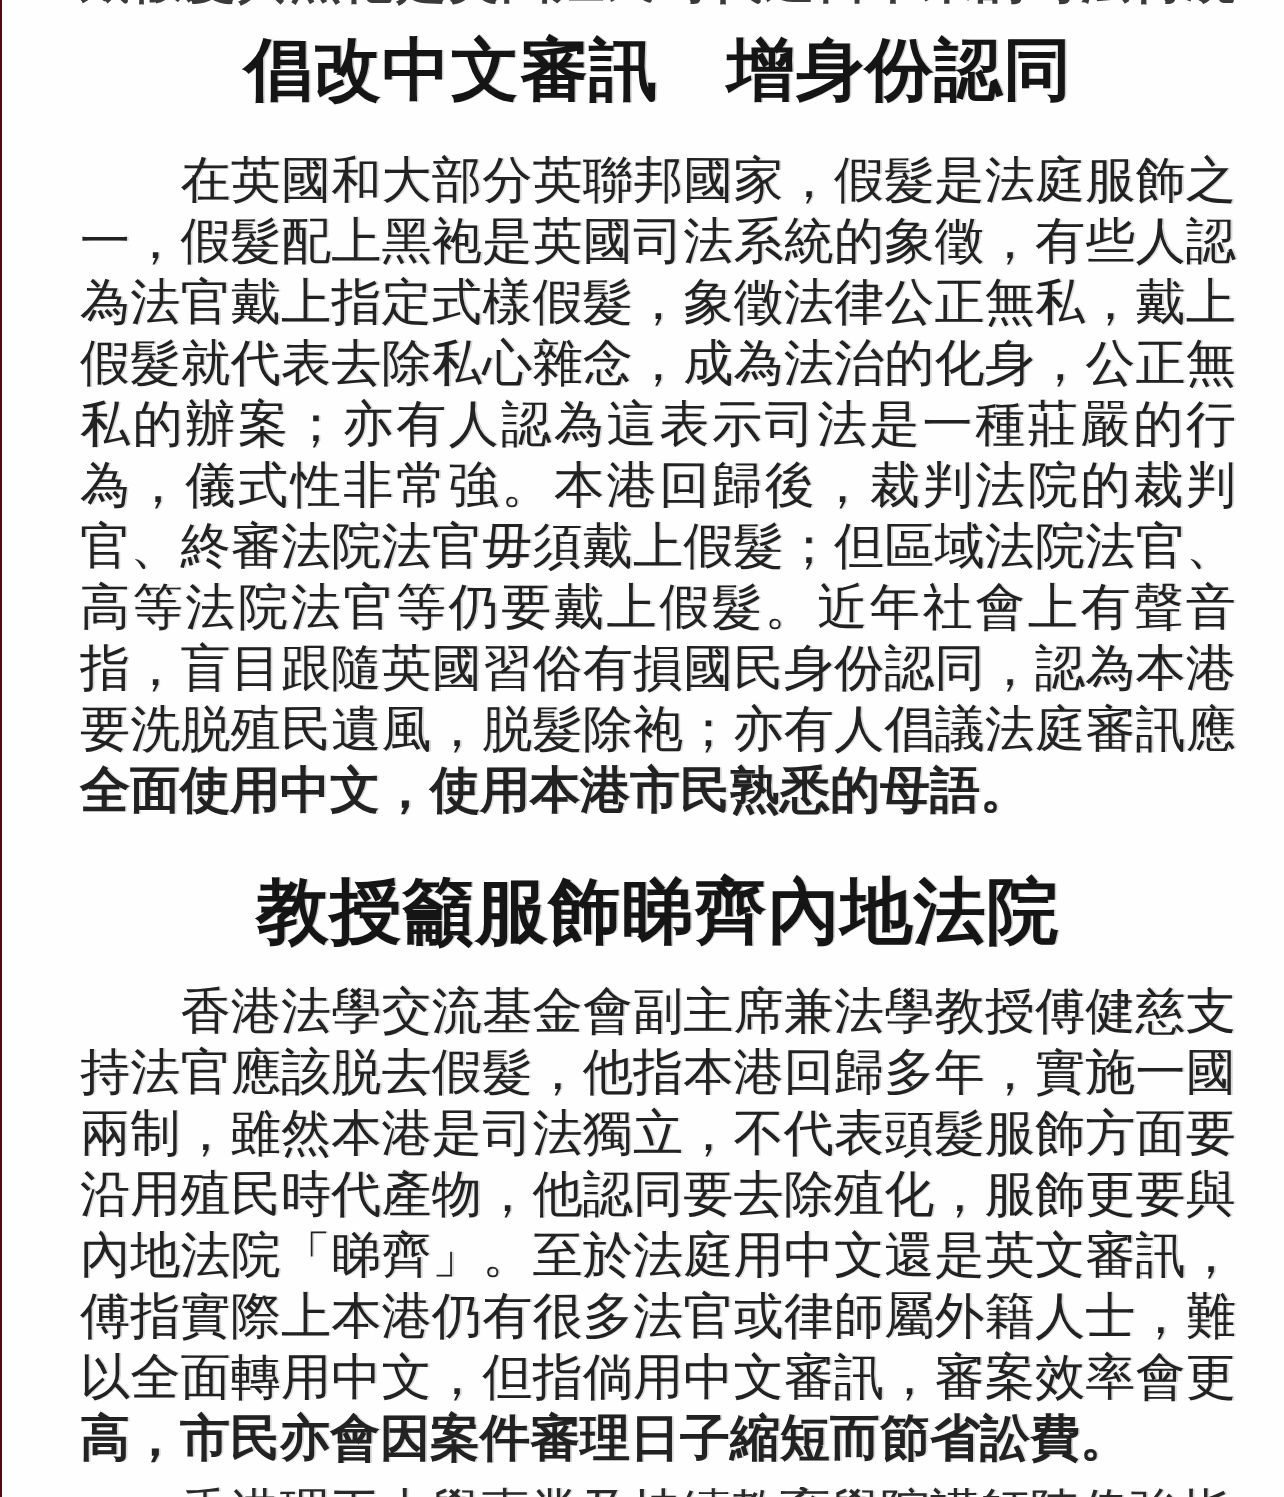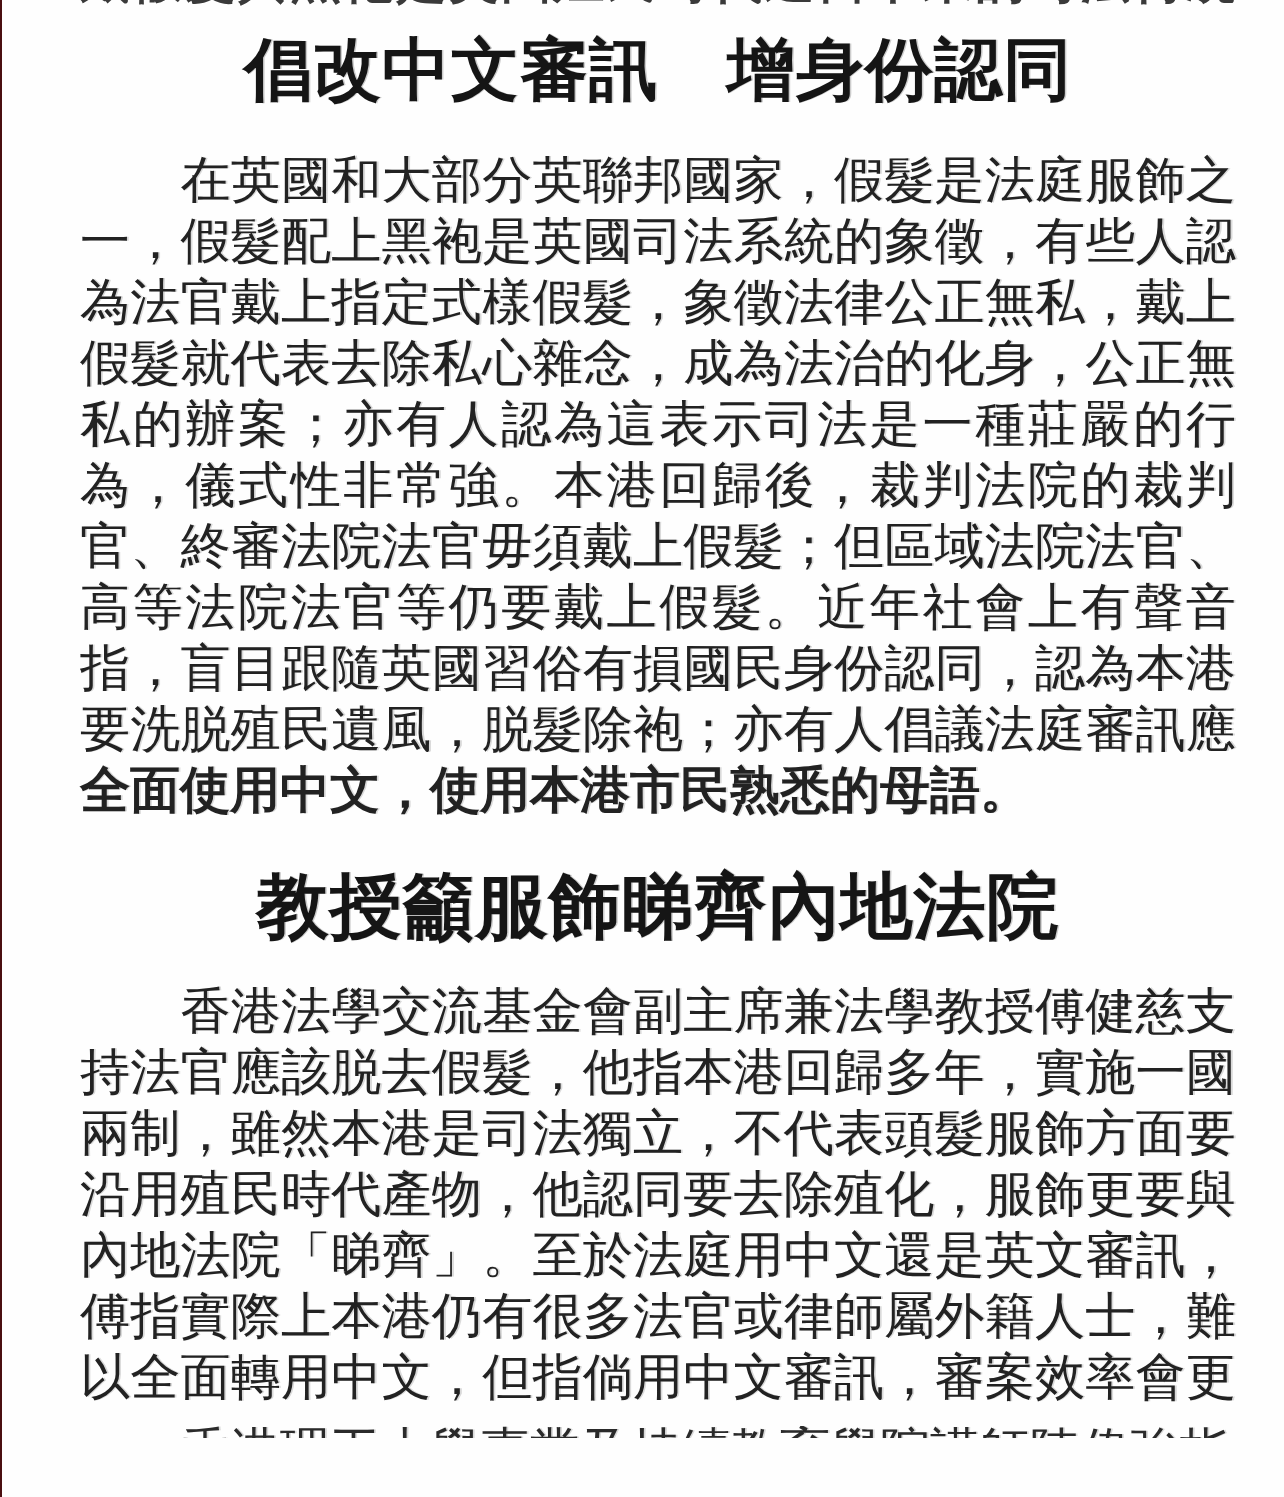--- a/index.html
+++ b/index.html
@@ -35,21 +35,21 @@
     font-family:"Liberation Sans", sans-serif;
     font-weight:900;
     font-size:68px;line-height:68px;
     letter-spacing:1px;
     text-align:center;
     color:#151515;
     text-shadow:1.5px 0 0 rgba(80,80,80,.28);
   }
   .headline-sub{
     margin:55px 0 0 0;
-    font-family:Liberation Mono, monospace;
+    font-family:Liberation Serif, serif;
     font-weight:900;
     font-size:72px;line-height:72px;
     letter-spacing:1px;
     text-align:center;
     color:#151515;
     text-shadow:1.5px 0 0 rgba(80,80,80,.28);
   }
   .para{
     font-size:50px;
     color:#222222;
@@ -132,20 +132,21 @@
     <h2 class="headline-sub">教授籲服飾睇齊內地法院</h2>
 
     <div class="para para-2">
       <div class="jline jflex"><span>　</span><span>　</span><span>香</span><span>港</span><span>法</span><span>學</span><span>交</span><span>流</span><span>基</span><span>金</span><span>會</span><span>副</span><span>主</span><span>席</span><span>兼</span><span>法</span><span>學</span><span>教</span><span>授</span><span>傅</span><span>健</span><span>慈</span><span>支</span></div>
       <div class="jline jflex"><span>持</span><span>法</span><span>官</span><span>應</span><span>該</span><span>脱</span><span>去</span><span>假</span><span>髮</span><span>，</span><span>他</span><span>指</span><span>本</span><span>港</span><span>回</span><span>歸</span><span>多</span><span>年</span><span>，</span><span>實</span><span>施</span><span>一</span><span>國</span></div>
       <div class="jline jflex"><span>兩</span><span>制</span><span>，</span><span>雖</span><span>然</span><span>本</span><span>港</span><span>是</span><span>司</span><span>法</span><span>獨</span><span>立</span><span>，</span><span>不</span><span>代</span><span>表</span><span>頭</span><span>髮</span><span>服</span><span>飾</span><span>方</span><span>面</span><span>要</span></div>
       <div class="jline jflex"><span>沿</span><span>用</span><span>殖</span><span>民</span><span>時</span><span>代</span><span>產</span><span>物</span><span>，</span><span>他</span><span>認</span><span>同</span><span>要</span><span>去</span><span>除</span><span>殖</span><span>化</span><span>，</span><span>服</span><span>飾</span><span>更</span><span>要</span><span>與</span></div>
       <div class="jline jflex"><span>內</span><span>地</span><span>法</span><span>院</span><span>「</span><span>睇</span><span>齊</span><span>」</span><span>。</span><span>至</span><span>於</span><span>法</span><span>庭</span><span>用</span><span>中</span><span>文</span><span>還</span><span>是</span><span>英</span><span>文</span><span>審</span><span>訊</span><span>，</span></div>
       <div class="jline jflex"><span>傅</span><span>指</span><span>實</span><span>際</span><span>上</span><span>本</span><span>港</span><span>仍</span><span>有</span><span>很</span><span>多</span><span>法</span><span>官</span><span>或</span><span>律</span><span>師</span><span>屬</span><span>外</span><span>籍</span><span>人</span><span>士</span><span>，</span><span>難</span></div>
       <div class="jline jflex"><span>以</span><span>全</span><span>面</span><span>轉</span><span>用</span><span>中</span><span>文</span><span>，</span><span>但</span><span>指</span><span>倘</span><span>用</span><span>中</span><span>文</span><span>審</span><span>訊</span><span>，</span><span>審</span><span>案</span><span>效</span><span>率</span><span>會</span><span>更</span></div>
+      <div class="jline last">高，市民亦會因案件審理日子縮短而節省訟費。</div>
     </div>
 
     <div class="crop-bottom">
       <div class="inner">　　香港理工大學專業及持續教育學院講師陳偉強指</div>
     </div>
 
   </div>
 </div>
 
 </body></html>

